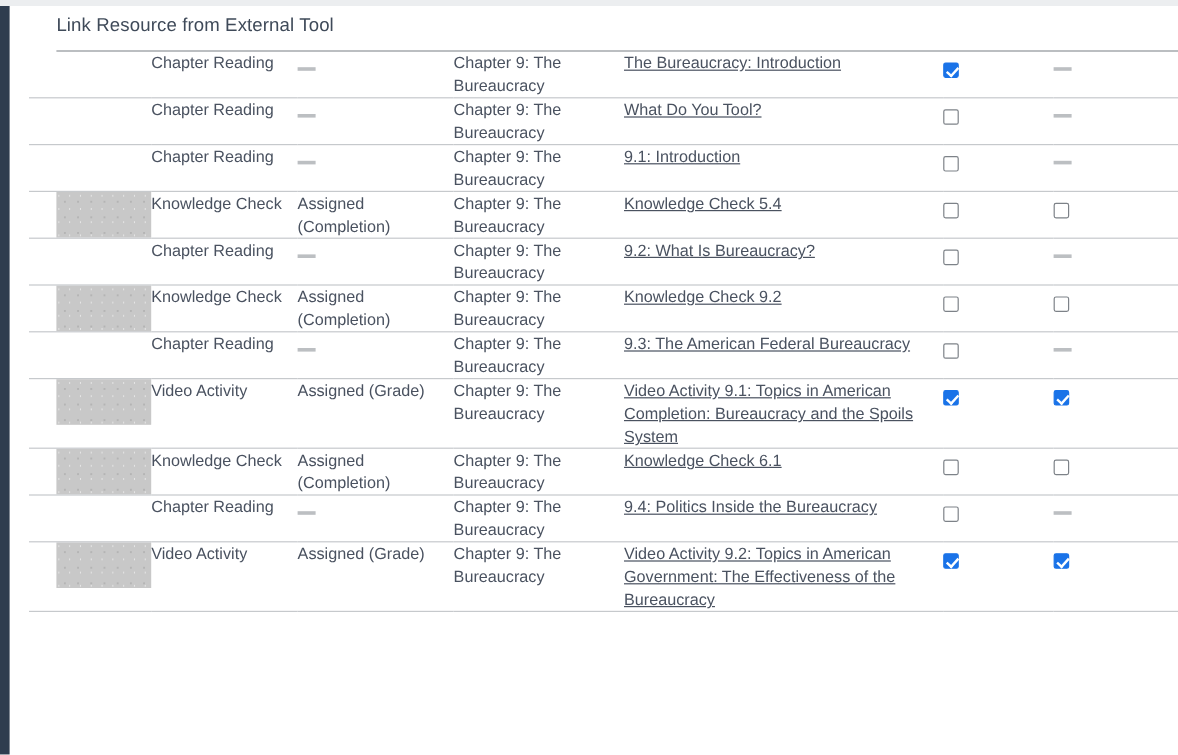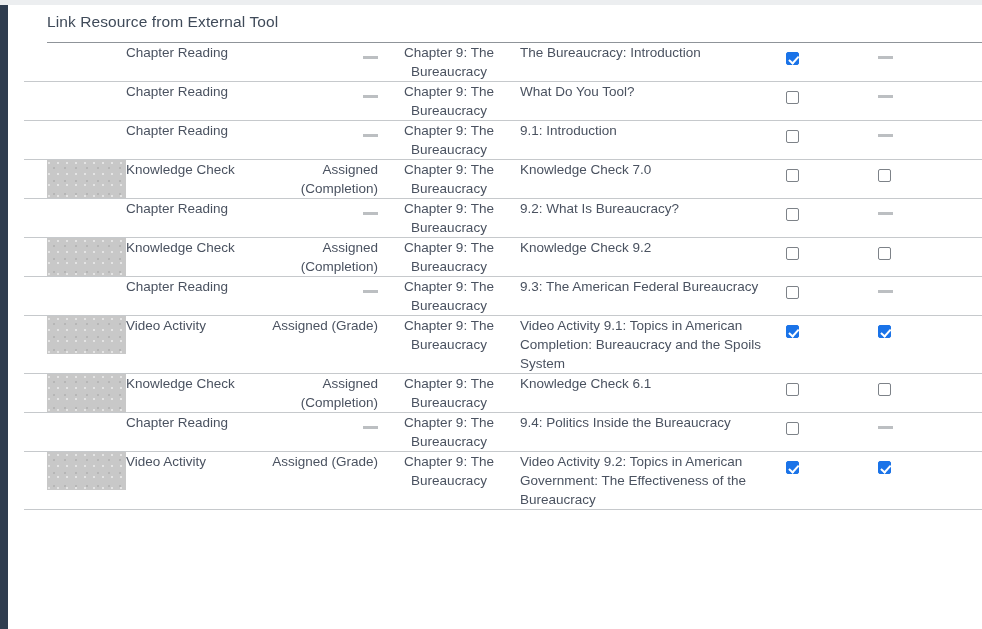--- a/index.html
+++ b/index.html
@@ -106,23 +106,23 @@
   .c-thumb  { width: 102px; }
   .c-type   { width: 122px; }
   .c-assign { width: 130px; }
   .c-chap   { width: 142px; }
   .c-title  { width: 266px; }
   .c-cb1    { width: 92px; }
   .c-cb2    { width: 120px; }
 
   .cell-pad { padding: 9px 10px 10px 0; }
   .cell-type   { padding-left: 3px; }
-  .cell-assign { padding-left: 3px; text-align: right; }
-  .cell-chap   { padding-left: 3px; text-align: center; }
-  .cell-title  { padding-left: 3px; padding-right: 22px; }
+  .cell-assign { padding-left: 3px; }
+  .cell-chap   { padding-left: 3px; }
+  .cell-title  { padding-left: 3px; padding-right: 22px; text-decoration: underline; }
 
   
   .thumb {
     display: block;
     margin-left: 23px;
     width: 79px;
     height: 100%;
     min-height: 38px;
     background-color: #c8c8c8;
     background-image:
@@ -235,21 +235,21 @@
               <td class="cell-pad cb-cell-1"><span class="cb"></span></td>
               <td class="cell-pad cb-cell-2"><span class="dash-cb"></span></td>
             </tr>
             <tr>
               <td class="thumb-cell">
                 <span class="thumb"></span>
               </td>
               <td class="cell-pad cell-type">Knowledge Check</td>
               <td class="cell-pad cell-assign">Assigned (Completion)</td>
               <td class="cell-pad cell-chap">Chapter 9: The Bureaucracy</td>
-              <td class="cell-pad cell-title">Knowledge Check 7.0</td>
+              <td class="cell-pad cell-title">Knowledge Check 5.4</td>
               <td class="cell-pad cb-cell-1"><span class="cb"></span></td>
               <td class="cell-pad cb-cell-2"><span class="cb"></span></td>
             </tr>
             <tr>
               <td class="thumb-cell"></td>
               <td class="cell-pad cell-type">Chapter Reading</td>
               <td class="cell-pad cell-assign"><span class="dash"></span></td>
               <td class="cell-pad cell-chap">Chapter 9: The Bureaucracy</td>
               <td class="cell-pad cell-title">9.2: What Is Bureaucracy?</td>
               <td class="cell-pad cb-cell-1"><span class="cb"></span></td>

